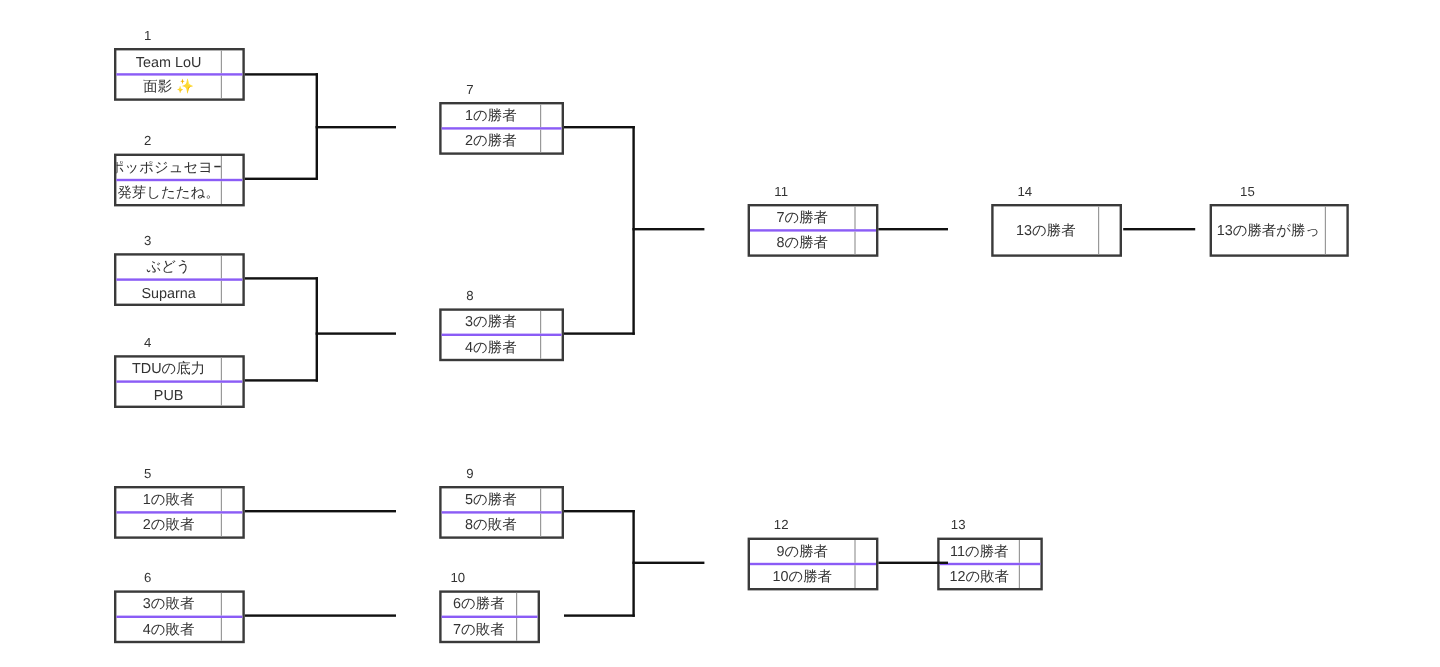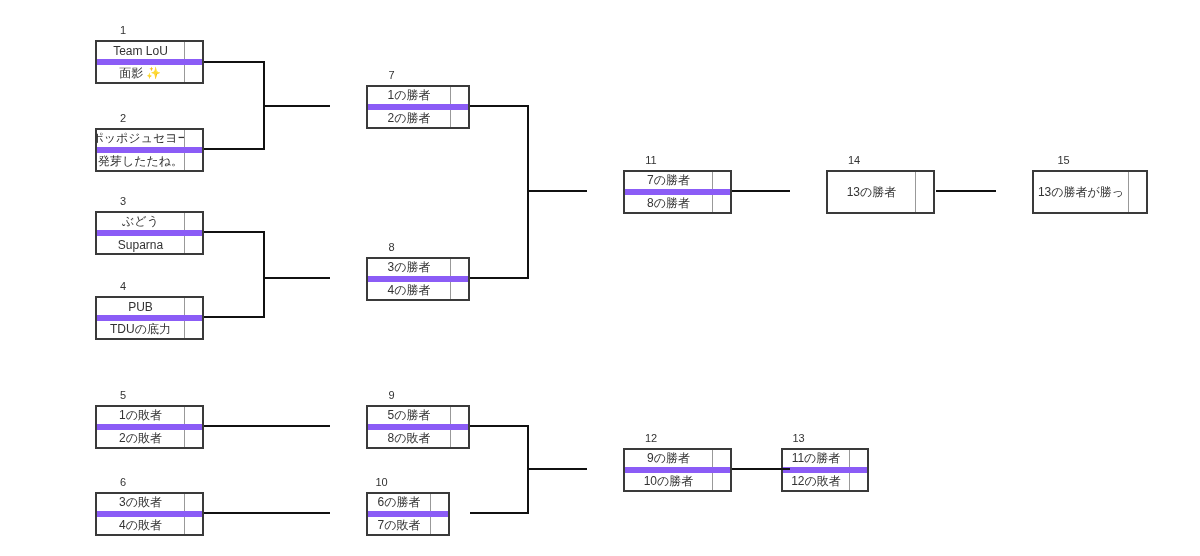--- a/index.html
+++ b/index.html
@@ -38,21 +38,21 @@
     flex-direction: column;
     box-sizing: border-box;
     margin-left: 36px;
   }
   .row {
     flex: 1;
     display: flex;
     min-height: 0;
   }
   .row + .row {
-    border-top: 6px solid #8b5cf6;
+    border-top: 2px solid #8b5cf6;
   }
   .name {
     flex: 1;
     display: flex;
     align-items: center;
     justify-content: center;
     font-size: 12px;
     color: #333333;
     white-space: nowrap;
     overflow: hidden;
@@ -110,25 +110,25 @@
         <span class="name">Suparna</span>
         <span class="score"></span>
       </div>
     </div>
   </div>
 
   <div class="match" style="left:59px; top:296px; width:145px;">
     <div class="num">4</div>
     <div class="box">
       <div class="row">
+        <span class="name">TDUの底力</span>
+        <span class="score"></span>
+      </div>
+      <div class="row">
         <span class="name">PUB</span>
-        <span class="score"></span>
-      </div>
-      <div class="row">
-        <span class="name">TDUの底力</span>
         <span class="score"></span>
       </div>
     </div>
   </div>
 
   <div class="match" style="left:59px; top:405px; width:145px;">
     <div class="num">5</div>
     <div class="box">
       <div class="row">
         <span class="name">1の敗者</span>
@@ -256,21 +256,21 @@
   <div class="match" style="left:790px; top:170px; width:145px;">
     <div class="num">14</div>
     <div class="box">
       <div class="row">
         <span class="name">13の勝者</span>
         <span class="score"></span>
       </div>
     </div>
   </div>
 
-  <div class="match" style="left:996px; top:170px; width:152px;">
+  <div class="match" style="left:972px; top:170px; width:152px;">
     <div class="num">15</div>
     <div class="box">
       <div class="row">
         <span class="name">13の勝者が勝っ</span>
         <span class="score"></span>
       </div>
     </div>
   </div>
 
   <div class="conn" style="left:204px; top:61px;  width:61px;  height:2px;"></div>

